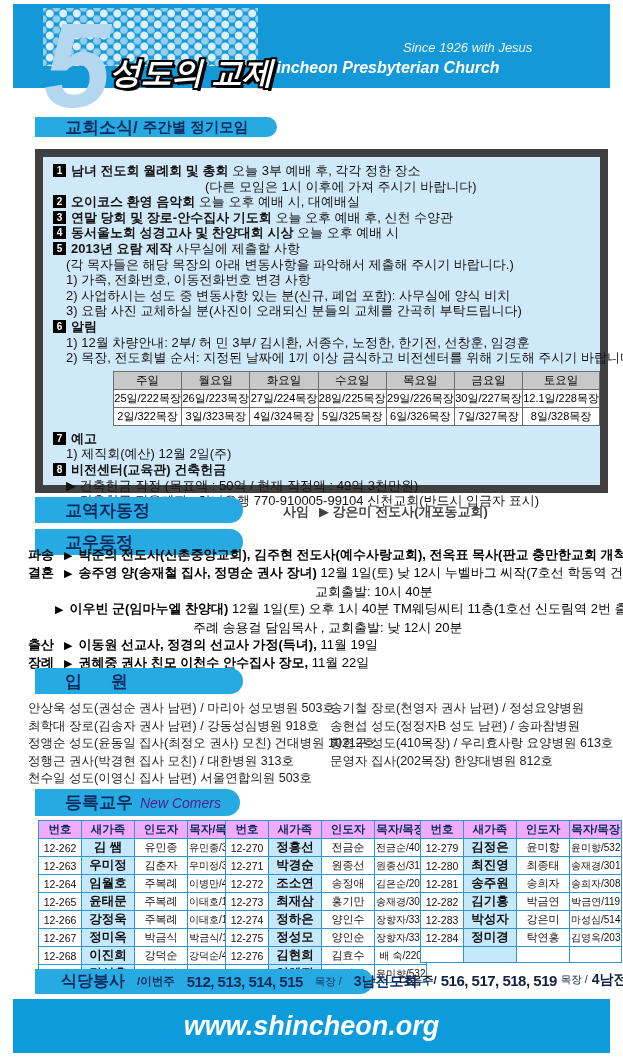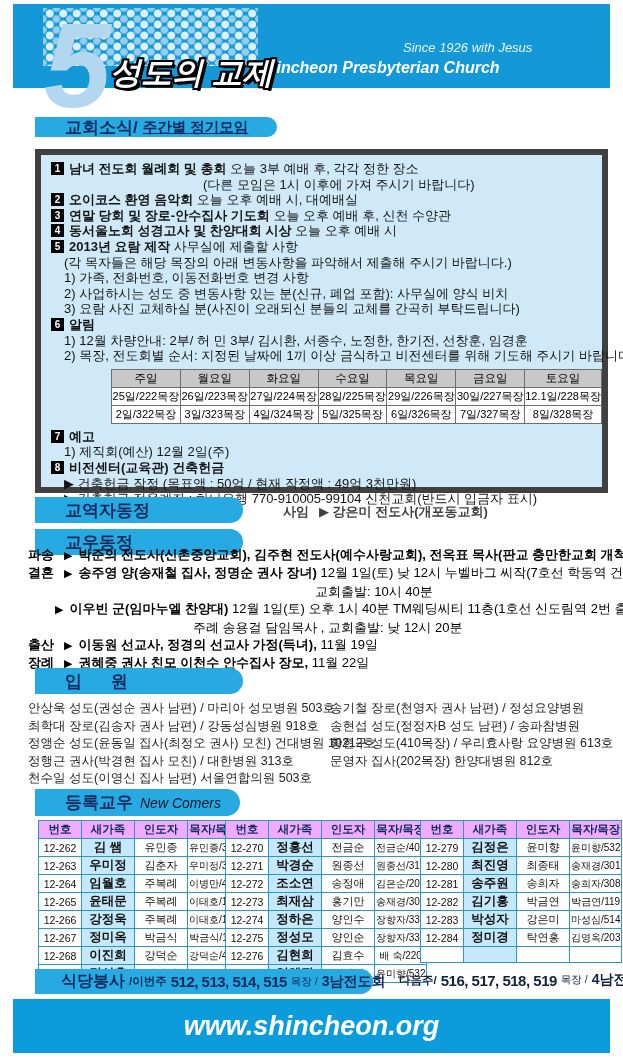--- a/index.html
+++ b/index.html
@@ -19,33 +19,33 @@
          text-shadow:2px 0 0 #000,-2px 0 0 #000,0 2px 0 #000,0 -2px 0 #000,
                      2px 2px 0 #000,-2px -2px 0 #000,2px -2px 0 #000,-2px 2px 0 #000,3px 3px 0 #000;}
   .since{position:absolute;left:390px;top:36px;z-index:2;font-size:13px;font-style:italic;color:#eaf5fc;}
   .churchname{position:absolute;left:243px;top:55px;z-index:2;font-size:16px;font-weight:bold;
               font-style:italic;color:#ffffff;white-space:nowrap;}
 
   
   .pill{position:absolute;background:#27a9e1;border-radius:0 15px 15px 0;color:#0d2b5e;
         display:flex;align-items:center;padding-left:30px;box-sizing:border-box;white-space:nowrap;}
   .pm{font-size:17px;font-weight:bold;}
-  .ps{font-size:14.5px;font-weight:bold;margin-left:5px;text-decoration:underline;}
-  .pe{font-size:14px;font-style:italic;color:#0f172a;margin-left:7px;}
+  .ps{font-size:14.5px;font-weight:bold;margin-left:5px;}
+  .pe{font-size:14px;font-style:italic;color:#4c1d95;margin-left:7px;}
   #pill-news{left:35px;top:117px;width:242px;height:20px;}
   #pill-staff{left:35px;top:497px;width:208px;height:26px;}
   #pill-members{left:35px;top:529px;width:208px;height:26px;}
   #pill-hosp{left:35px;top:668px;width:208px;height:26px;}
   #pill-hosp .pm{letter-spacing:12px;}
   #pill-newcomers{left:35px;top:789px;width:205px;height:27px;}
-  #pill-kitchen{left:35px;top:969px;width:338px;height:25px;padding-left:26px;gap:4px;}
+  #pill-kitchen{left:35px;top:969px;width:338px;height:25px;padding-left:26px;gap:12px;}
 
   
   .newsbox{position:absolute;left:35px;top:149px;width:573px;height:344px;box-sizing:border-box;
-           background:#cfe9f8;border:6px solid #404040;padding:6px 0 0 10px;}
+           background:#cfe9f8;border:8px solid #404040;padding:6px 0 0 10px;}
   .nline{font-size:13px;line-height:15.6px;white-space:nowrap;}
   .nline .b{font-weight:bold;}
   .badge{display:inline-block;min-width:13px;height:13px;background:#000;color:#fff;font-size:10px;
          font-weight:bold;text-align:center;line-height:13px;margin-right:5px;vertical-align:1px;}
   span:empty{display:none;}
   #news-top .nline:nth-child(2){padding-left:152px;}
   #news-top .nline:nth-child(n+7):nth-child(-n+10){padding-left:13px;}
   #news-top .nline:nth-child(12),#news-top .nline:nth-child(13){padding-left:13px;}
   #news-bot .nline:nth-child(2),#news-bot .nline:nth-child(4),#news-bot .nline:nth-child(5){padding-left:13px;}
 

